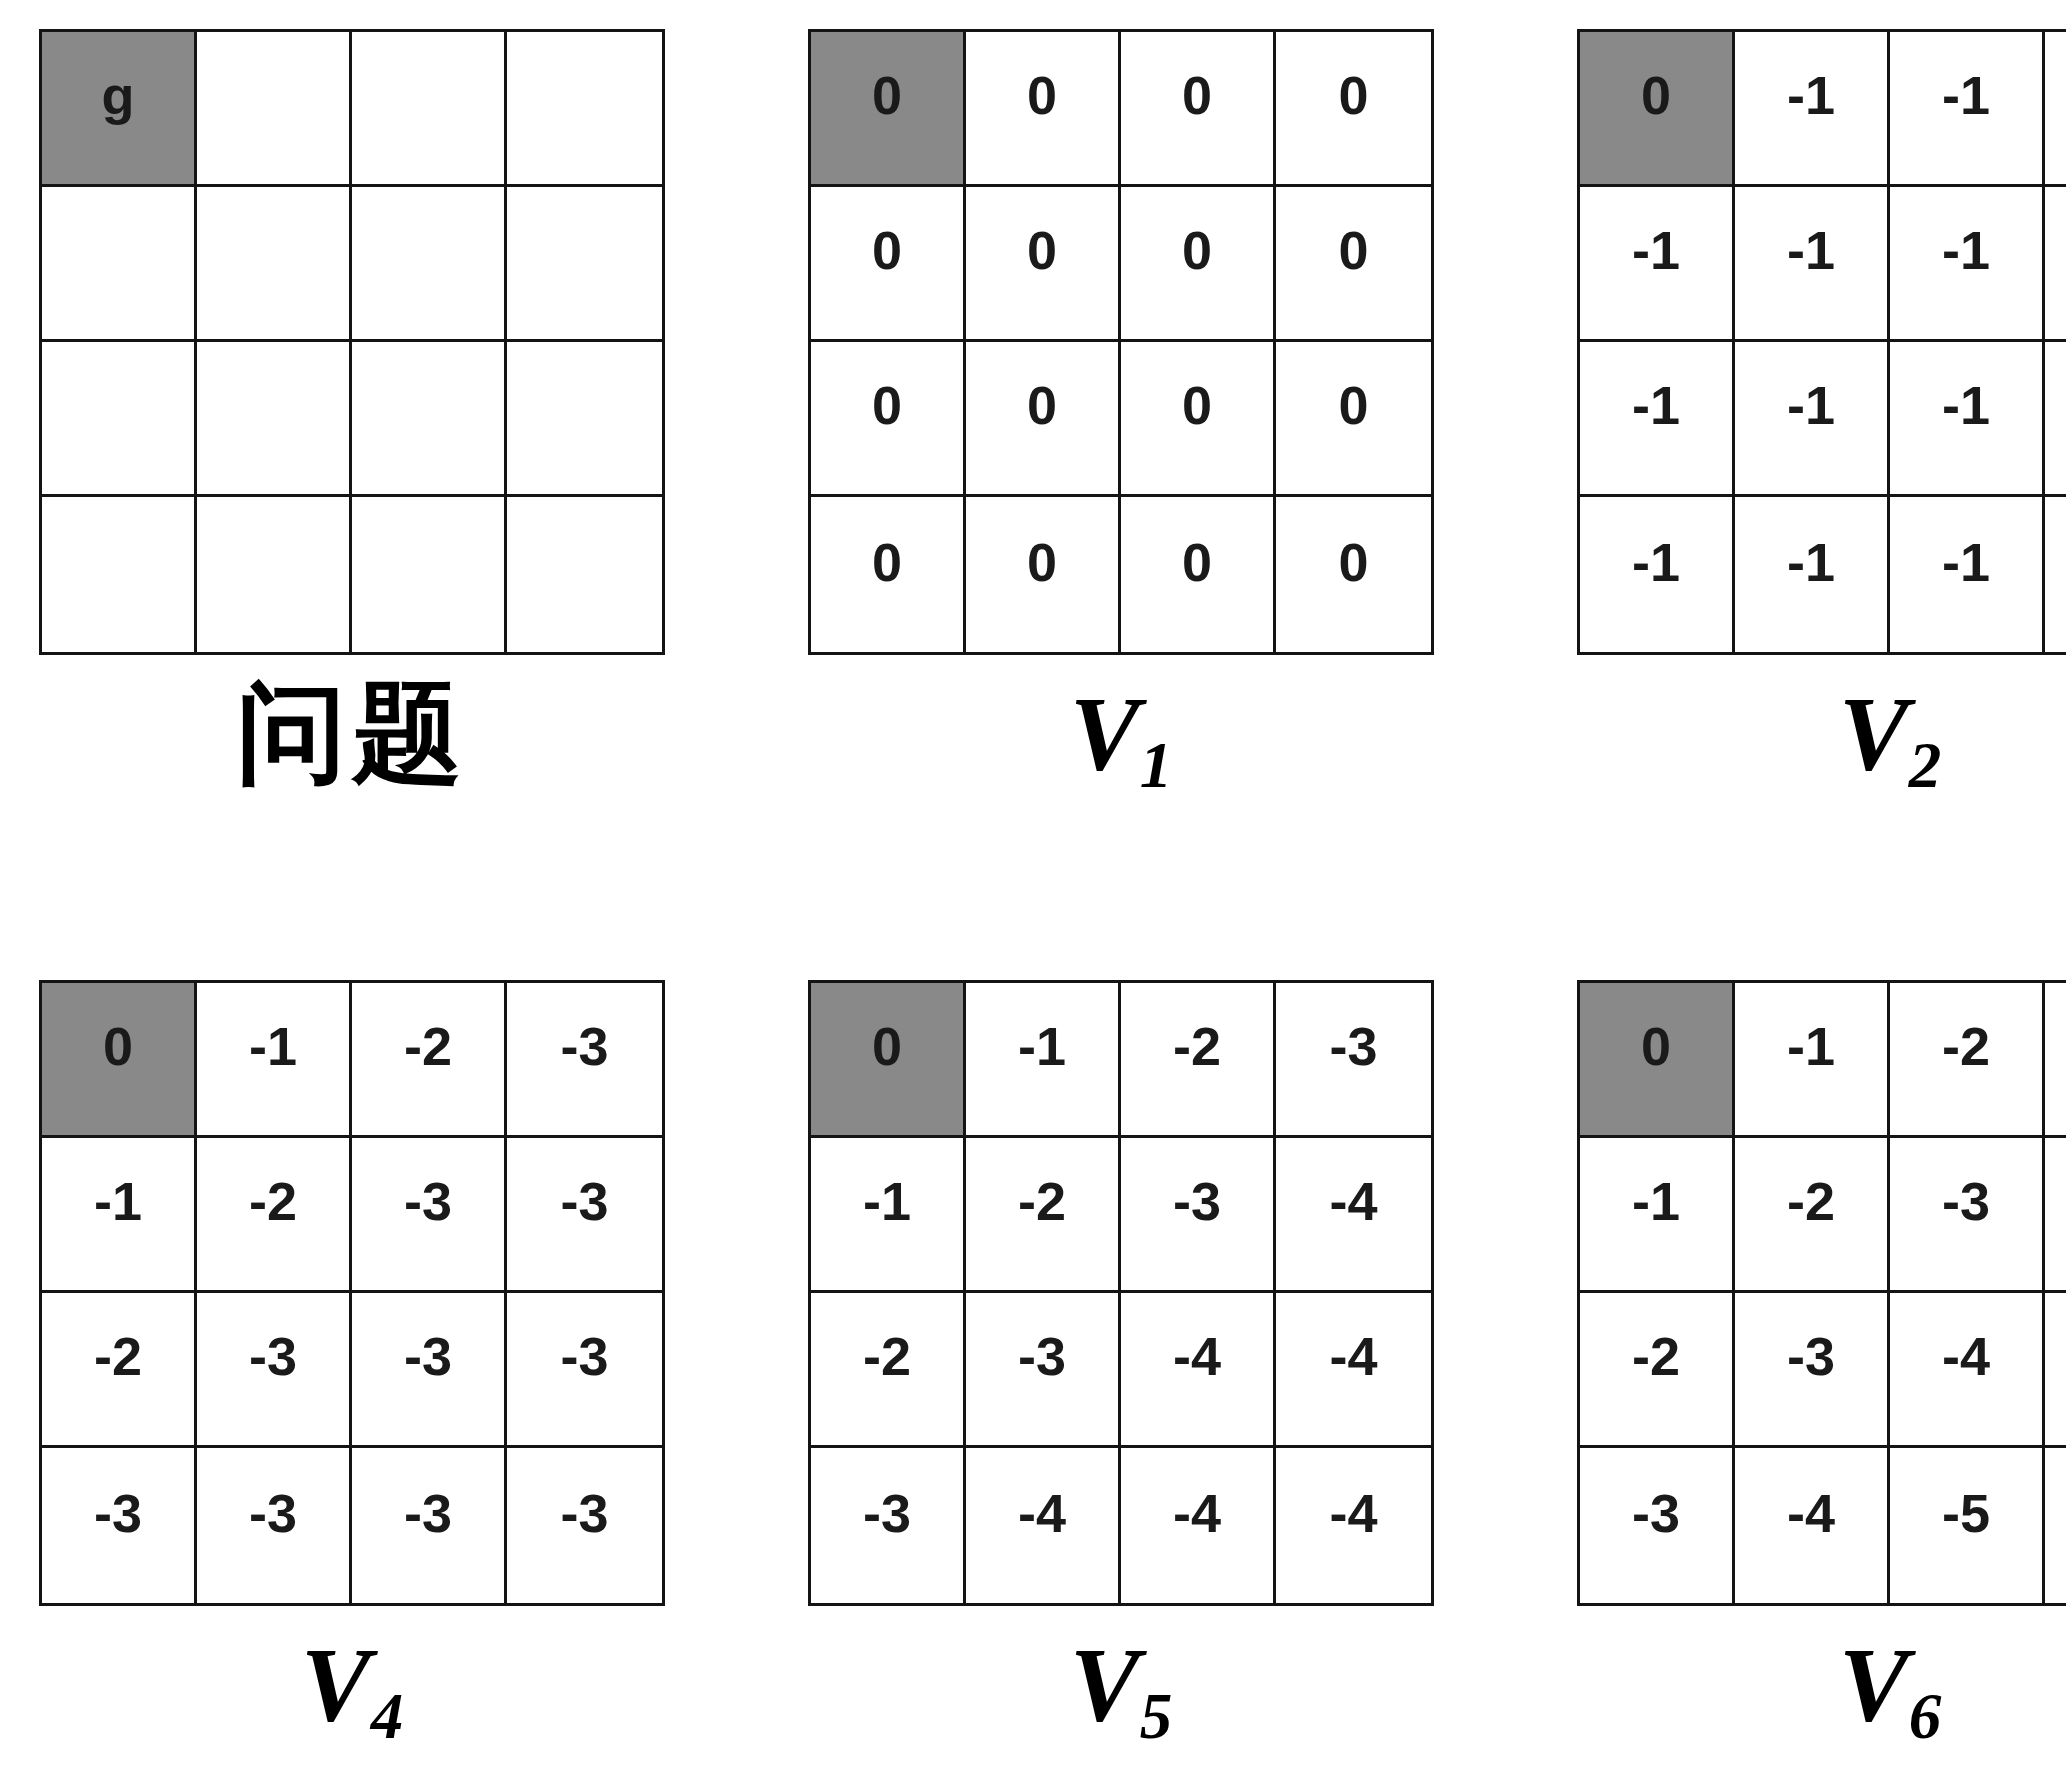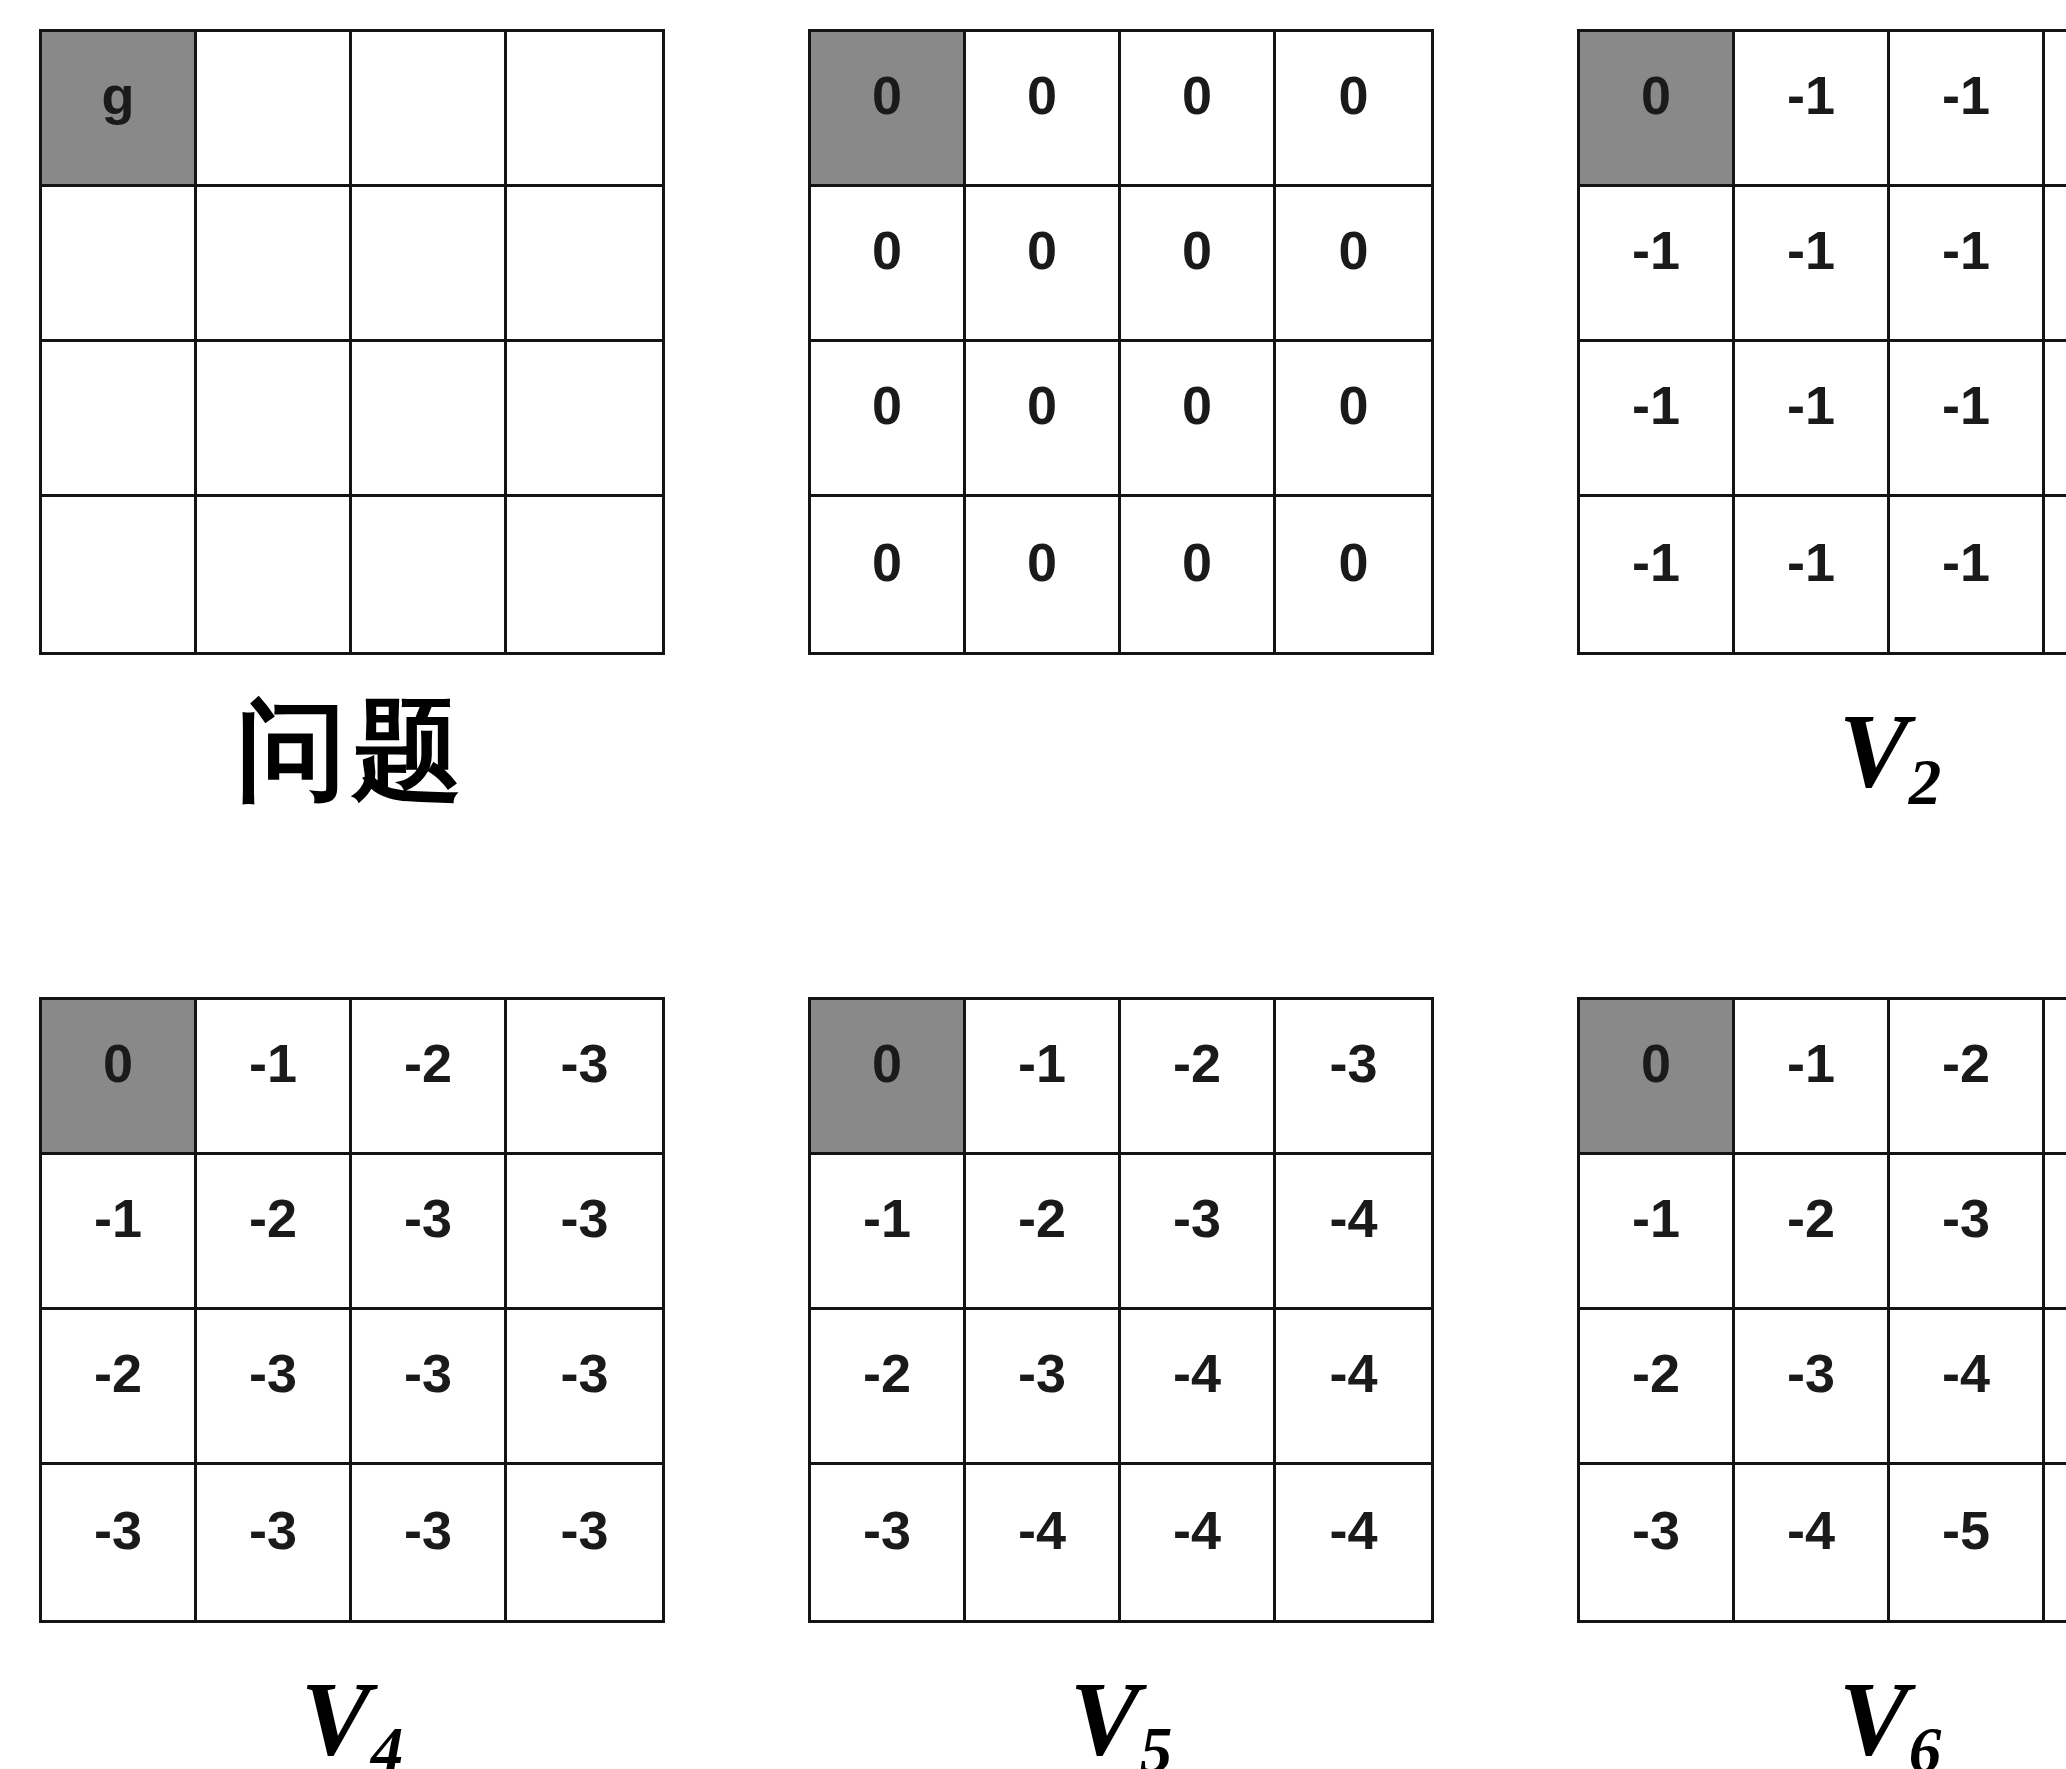--- a/index.html
+++ b/index.html
@@ -35,21 +35,21 @@
     justify-content:center;
     padding-bottom:26px;
     font-weight:bold;
     font-size:54px;
     color:#1a1a1a;
     font-family:"Liberation Sans", sans-serif;
   }
   .cell:nth-child(4n)  { border-right:none; }
   .cell:nth-child(n+13){ border-bottom:none; }
   .panel-label {
-    margin-top:32px;
+    margin-top:15px;
     height:128px;
     text-align:center;
     font-family:"Liberation Serif", serif;
     font-weight:bold;
     font-style:italic;
     font-size:105px;
     line-height:128px;
     color:#000000;
   }
   .panel-label sub {
@@ -104,20 +104,21 @@
           <div class="cell">0</div>
           <div class="cell">0</div>
           <div class="cell">0</div>
           <div class="cell">0</div>
           <div class="cell">0</div>
           <div class="cell">0</div>
           <div class="cell">0</div>
           <div class="cell">0</div>
           <div class="cell">0</div>
         </div>
+      <div class="panel-label"><span>V</span><sub>1</sub></div>
     </div>
     <div class="panel">
       <div class="grid">
           <div class="cell" style="background: rgb(137, 137, 137);">0</div>
           <div class="cell">-1</div>
           <div class="cell">-1</div>
           <div class="cell">-1</div>
           <div class="cell">-1</div>
           <div class="cell">-1</div>
           <div class="cell">-1</div>

